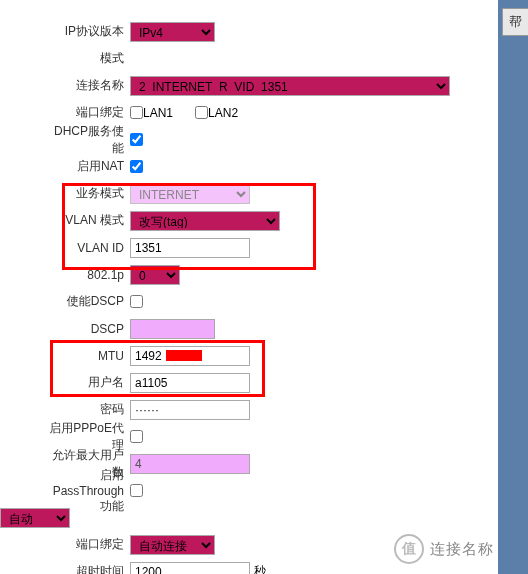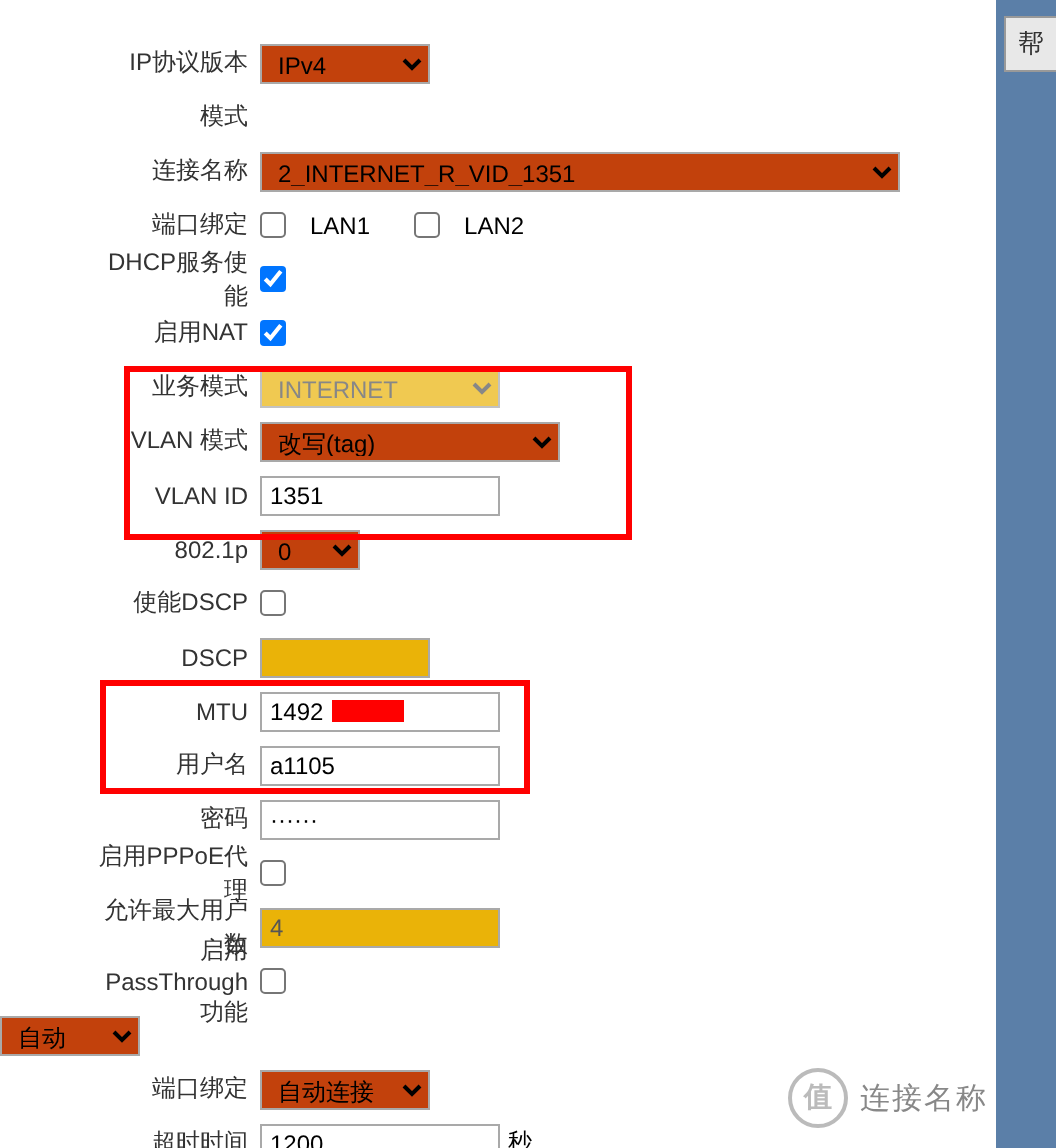--- a/index.html
+++ b/index.html
@@ -57,31 +57,31 @@
       gap: 4px;
     }
     select, input[type="text"], input[type="password"] {
       font-family: inherit;
       font-size: 12px;
       border: 1px solid #a9a9a9;
       background: #fff;
       padding: 2px 4px;
       height: 20px;
     }
-    select { background: #c2410c; }
-    select:disabled, input:disabled { background: #eab308; color: #555; }
+    select { background: #be185d; }
+    select:disabled, input:disabled { background: #f0abfc; color: #555; }
     .w85 { width: 85px; }
     .w50 { width: 50px; }
     .w120 { width: 120px; }
     .w320 { width: 320px; }
     .w70 { width: 70px; }
     input[type="checkbox"] {
       width: 13px; height: 13px; margin: 0;
     }
-    .chk-wrap { display: inline-flex; align-items: center; gap: 12px; margin-right: 18px; }
+    .chk-wrap { display: inline-flex; align-items: center; gap: 0; margin-right: 18px; }
     .redbox1 {
       position: absolute;
       left: 62px;
       top: 183px;
       width: 254px;
       height: 87px;
       border: 3px solid #ff0000;
       pointer-events: none;
     }
     .redbox2 {

